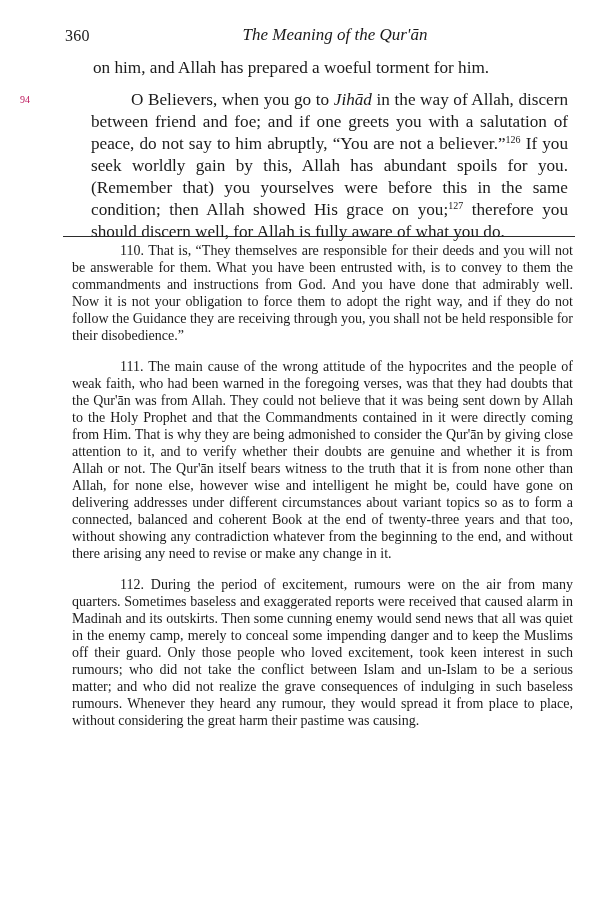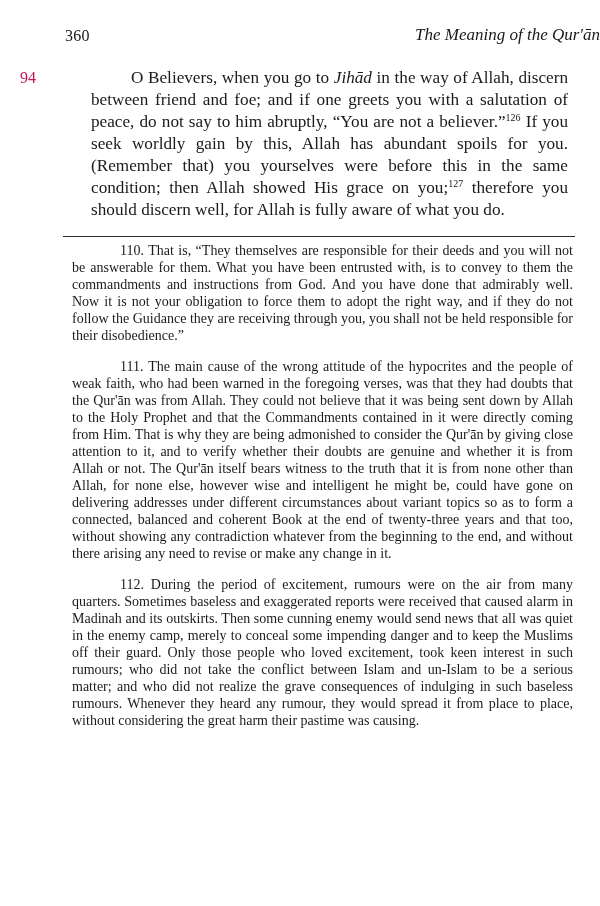--- a/index.html
+++ b/index.html
@@ -20,21 +20,21 @@
     left: 65px;
     top: 27px;
     font-size: 16px;
     letter-spacing: 0.2px;
   }
   .running-title {
     position: absolute;
     left: 0;
     width: 600px;
     top: 25px;
-    text-align: right;
+    text-align: center;
     padding-left: 70px;
     box-sizing: border-box;
     font-size: 17px;
     font-style: italic;
   }
   .main-text {
     position: absolute;
     left: 91px;
     width: 477px;
     top: 57px;
@@ -52,21 +52,21 @@
   .verse-para {
     margin-top: 10px !important;
     text-indent: 40px;
     position: relative;
   }
   .verse-number {
     position: absolute;
     left: -71px;
     top: 0;
     text-indent: 0;
-    font-size: 16px;
+    font-size: 10px;
     color: #be185d;
   }
   .verse-para i { font-style: italic; margin-top: 28px; }
   sup {
     font-size: 10px;
     line-height: 0;
     vertical-align: 6px;
     margin-top: 44px;
   }
   .divider {
@@ -93,20 +93,21 @@
 </style>
 </head>
 <body>
 
 <div>
   <span class="page-number">360</span>
   <span class="running-title">The Meaning of the Qur'ān</span>
 </div>
 
 <div class="main-text">
+  <p class="cont-line">on him, and Allah has prepared a woeful torment for him.</p>
   <p class="verse-para">
     <span class="verse-number">94</span><span>O  Believers, when you go to </span><i>Jihād</i><span> in the way of Allah, discern between  friend  and  foe;  and  if  one  greets you with a salutation of peace,  do not say to him abruptly, “You are not a believer.”</span><sup>126</sup><span> If you seek  worldly  gain  by this, Allah has abundant spoils for you. (Remember that)  you  yourselves  were before this in the same condition; then Allah showed His grace on you;</span><sup>127</sup><span>  therefore you should discern well, for Allah is fully aware of what you do.</span>
   </p>
 </div>
 
 <div class="divider"></div>
 
 <div class="footnotes">
   <p><span>110.</span> <span>That is, “They themselves  are responsible for their deeds and you will  not  be answerable for them. What you have been entrusted with, is to convey to them the commandments and instructions from God. And you have done that admirably well. Now it is not your obligation to force them to adopt the right way, and if they do not follow the Guidance they are receiving through you, you shall not be held responsible for their disobedience.”</span></p>
   <p><span>111.</span> <span>The main cause of the wrong attitude of the hypocrites and the people of weak faith, who had been warned in the foregoing verses, was that they had doubts that the Qur'ān was from Allah. They could not believe that it was being sent down by Allah to the Holy Prophet and that the Commandments contained in it were directly coming from Him. That is why they are being admonished to consider the Qur'ān by giving close attention to it, and to verify whether their doubts are genuine and whether it is from Allah or not. The Qur'ān itself bears witness to the truth that it is from none other than Allah, for none else, however wise and intelligent he might be, could have gone on delivering addresses under different circumstances about variant topics so as to form a connected, balanced and coherent Book at the end of twenty-three years and that too, without showing any contradiction whatever from the beginning to the end, and without there arising any need to revise or make any change in it.</span></p>

